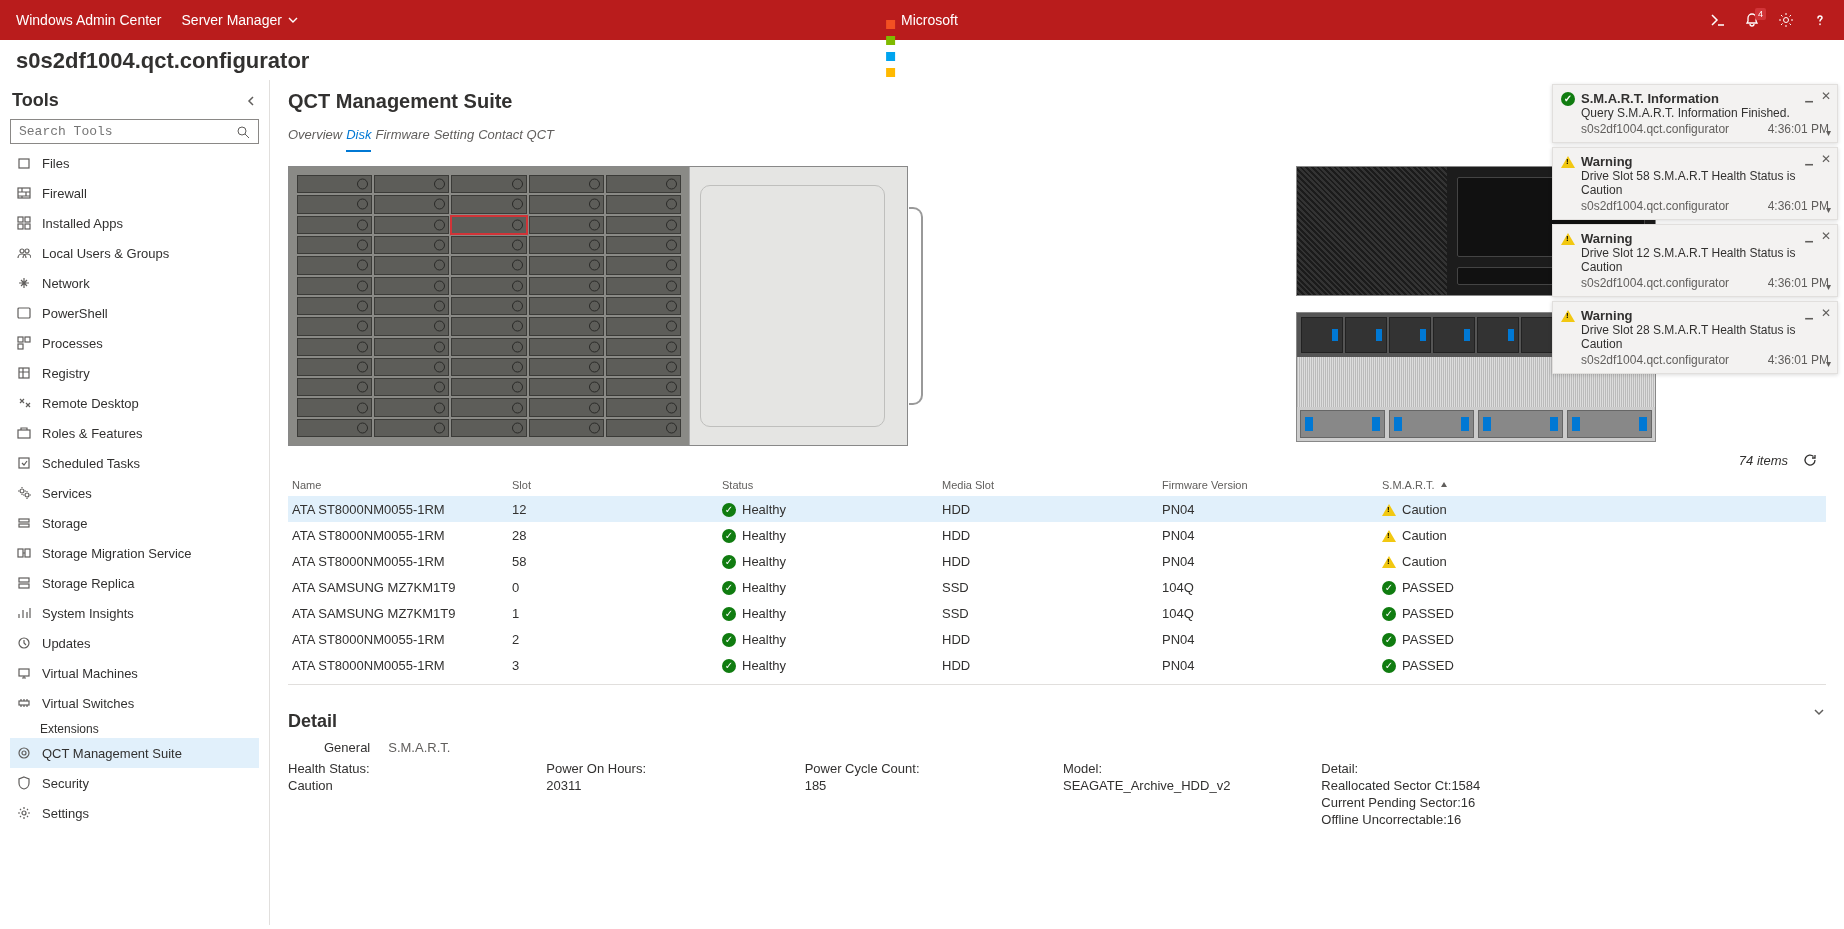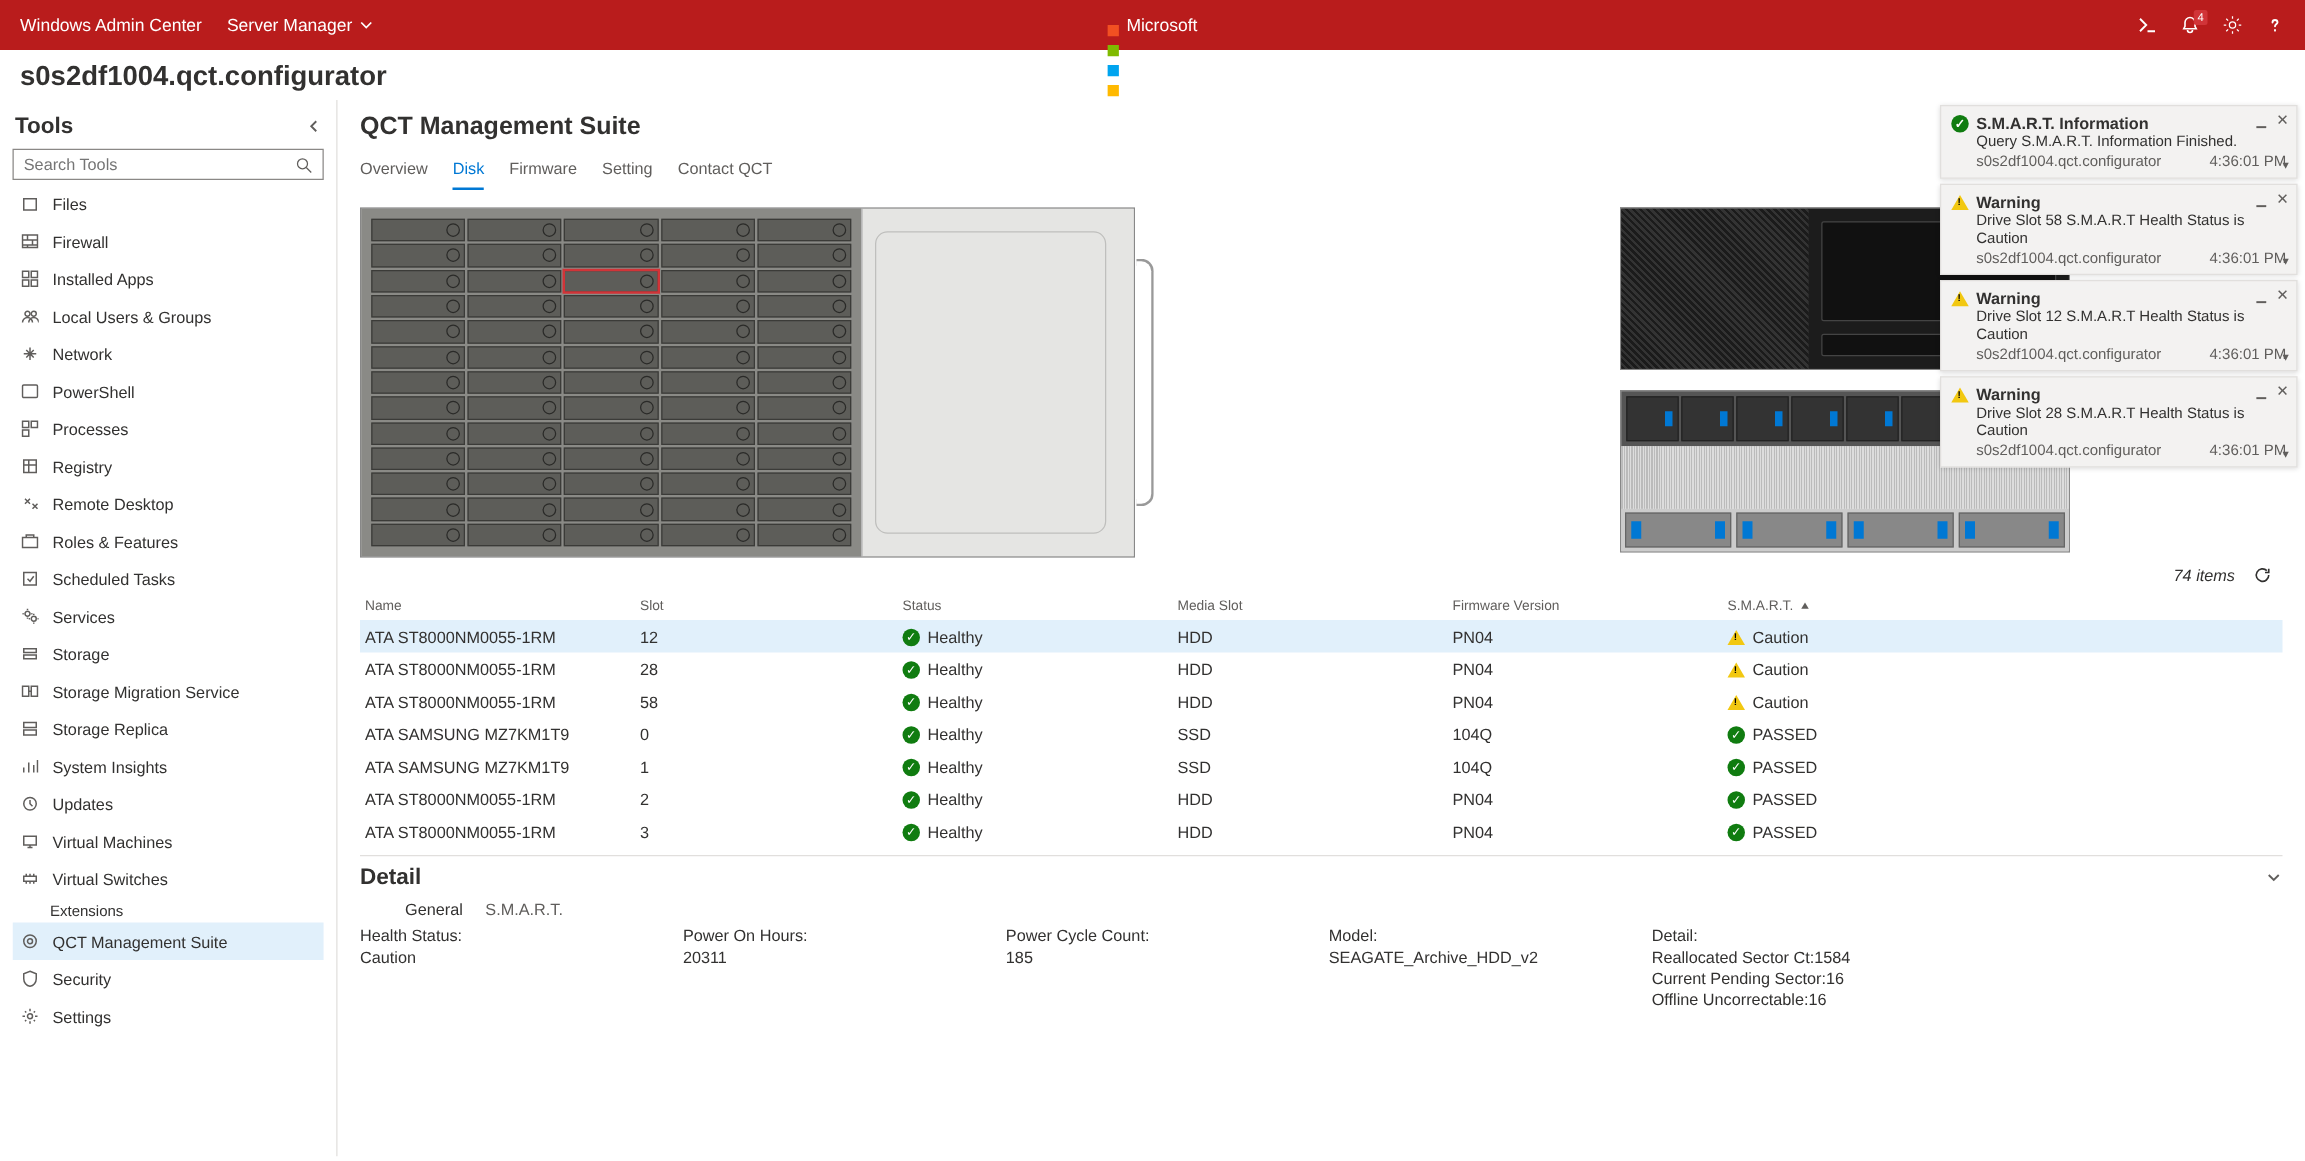--- a/index.html
+++ b/index.html
@@ -24,34 +24,34 @@
 
 
 .layout { display: flex; height: calc(100% - 40px - 44px); }
 
 
 .tools { width: 270px; border-right: 1px solid #e1dfdd; display: flex; flex-direction: column; padding: 6px 10px; }
 .tools-header { display: flex; align-items: center; justify-content: space-between; padding: 4px 2px 8px; }
 .tools-header h2 { font-size: 18px; font-weight: 600; }
 .tools-collapse { cursor: pointer; color: #605e5c; }
 .tools-search { display: flex; align-items: center; border: 1px solid #8a8886; padding: 4px 8px; margin-bottom: 4px; }
-.tools-search input { border: 0; outline: 0; flex: 1; font-size: 13px; background: transparent; }
+.tools-search input { border: 0; outline: 0; flex: 1; font-size: 13px; background: transparent; font-family: Liberation Mono, monospace; }
 .tools-list { overflow-y: auto; flex: 1; position: relative; }
 .tools-list::-webkit-scrollbar { width: 14px; }
 .tools-list::-webkit-scrollbar-thumb { background: #c8c6c4; }
 .tools-list::-webkit-scrollbar-track { background: #f3f2f1; }
 .tool-item { display: flex; align-items: center; gap: 10px; padding: 7px 6px; cursor: pointer; font-size: 13px; color: #323130; }
 .tool-item.active { background: #e1f0fb; }
 .tool-item .ti-icon { width: 16px; height: 16px; display: inline-flex; align-items: center; justify-content: center; color: #605e5c; flex-shrink: 0; }
 .tool-subheader { font-size: 12px; color: #323130; padding: 4px 6px 2px 30px; }
 
 
 .main { flex: 1; padding: 10px 18px; overflow: hidden; display: flex; flex-direction: column; position: relative; }
 .main h1 { font-size: 20px; font-weight: 600; margin-bottom: 8px; }
-.tabrow { display: flex; gap: 20px; border-bottom: 0; margin-bottom: 6px; }
+.tabrow { display: flex; gap: 4px; border-bottom: 0; margin-bottom: 6px; font-style: italic; }
 .tab { padding: 6px 0 8px; font-size: 13px; color: #605e5c; cursor: pointer; }
 .tab.active { color: #0078d4; border-bottom: 2px solid #0078d4; font-weight: 400; }
 
 .vis-row { display: flex; gap: 40px; margin: 8px 0 4px; align-items: flex-start; }
 .chassis { width: 620px; height: 280px; background: #d0d0d0; border: 1px solid #888; position: relative; display: flex; }
 .chassis-bays { width: 400px; background: #8a8a86; padding: 8px; display: flex; gap: 2px; }
 .bay-col { flex: 1; display: flex; flex-direction: column; gap: 2px; }
 .bay { flex: 1; background: #5d5d59; border: 1px solid #3b3b38; position: relative; }
 .bay::after { content: ""; position: absolute; right: 3px; top: 50%; transform: translateY(-50%); width: 9px; height: 9px; border: 1px solid #2a2a28; border-radius: 50%; }
 .bay.sel { outline: 2px solid #d13438; outline-offset: -1px; }
@@ -87,21 +87,21 @@
 .status-cell, .smart-cell { display: flex; align-items: center; gap: 6px; }
 .ic { width: 14px; height: 14px; border-radius: 50%; display: inline-flex; align-items: center; justify-content: center; font-size: 10px; color:#fff; }
 .ic.ok { background: #107c10; }
 .ic.ok::after { content:"✓"; }
 .ic.warn { background: none; width:0; height:0; border-left:7px solid transparent; border-right:7px solid transparent; border-bottom:12px solid #f2c811; border-radius:0; position:relative; }
 .ic.warn::after { content:"!"; position:absolute; left:-2px; top:1px; color:#000; font-size:8px; font-weight:bold; }
 
 
 .detail-sec { border-top: 1px solid #e1dfdd; margin-top: 6px; padding-top: 6px; }
 .detail-head { display:flex; align-items:center; justify-content:space-between; }
-.detail-head h2 { font-size: 18px; font-weight: 600; }
+.detail-head h2 { font-size: 18px; font-weight: 600; margin-top: 20px; }
 .detail-tabs { display:flex; gap:18px; padding: 8px 0 6px; font-size:13px; color:#605e5c;margin-left:36px; }
 .detail-tabs .dt { cursor:pointer; } .detail-tabs .dt.active { color:#323130; }
 .detail-grid { display:grid; grid-template-columns: repeat(6, 1fr); gap: 4px 12px; font-size:13px; }
 .detail-grid .lbl { color:#323130; }
 .detail-grid .val { color:#323130; }
 .detail-col { display:flex; flex-direction:column; gap:2px; }
 
 
 .notif-stack { position: absolute; top: 4px; right: 6px; width: 286px; display:flex; flex-direction:column; gap:4px; z-index: 50; }
 .notif { background: #f3f2f1; border: 1px solid #e1dfdd; box-shadow: 0 1px 4px rgba(0,0,0,0.15); padding: 6px 8px 6px 8px; font-size: 12px; position: relative; }

